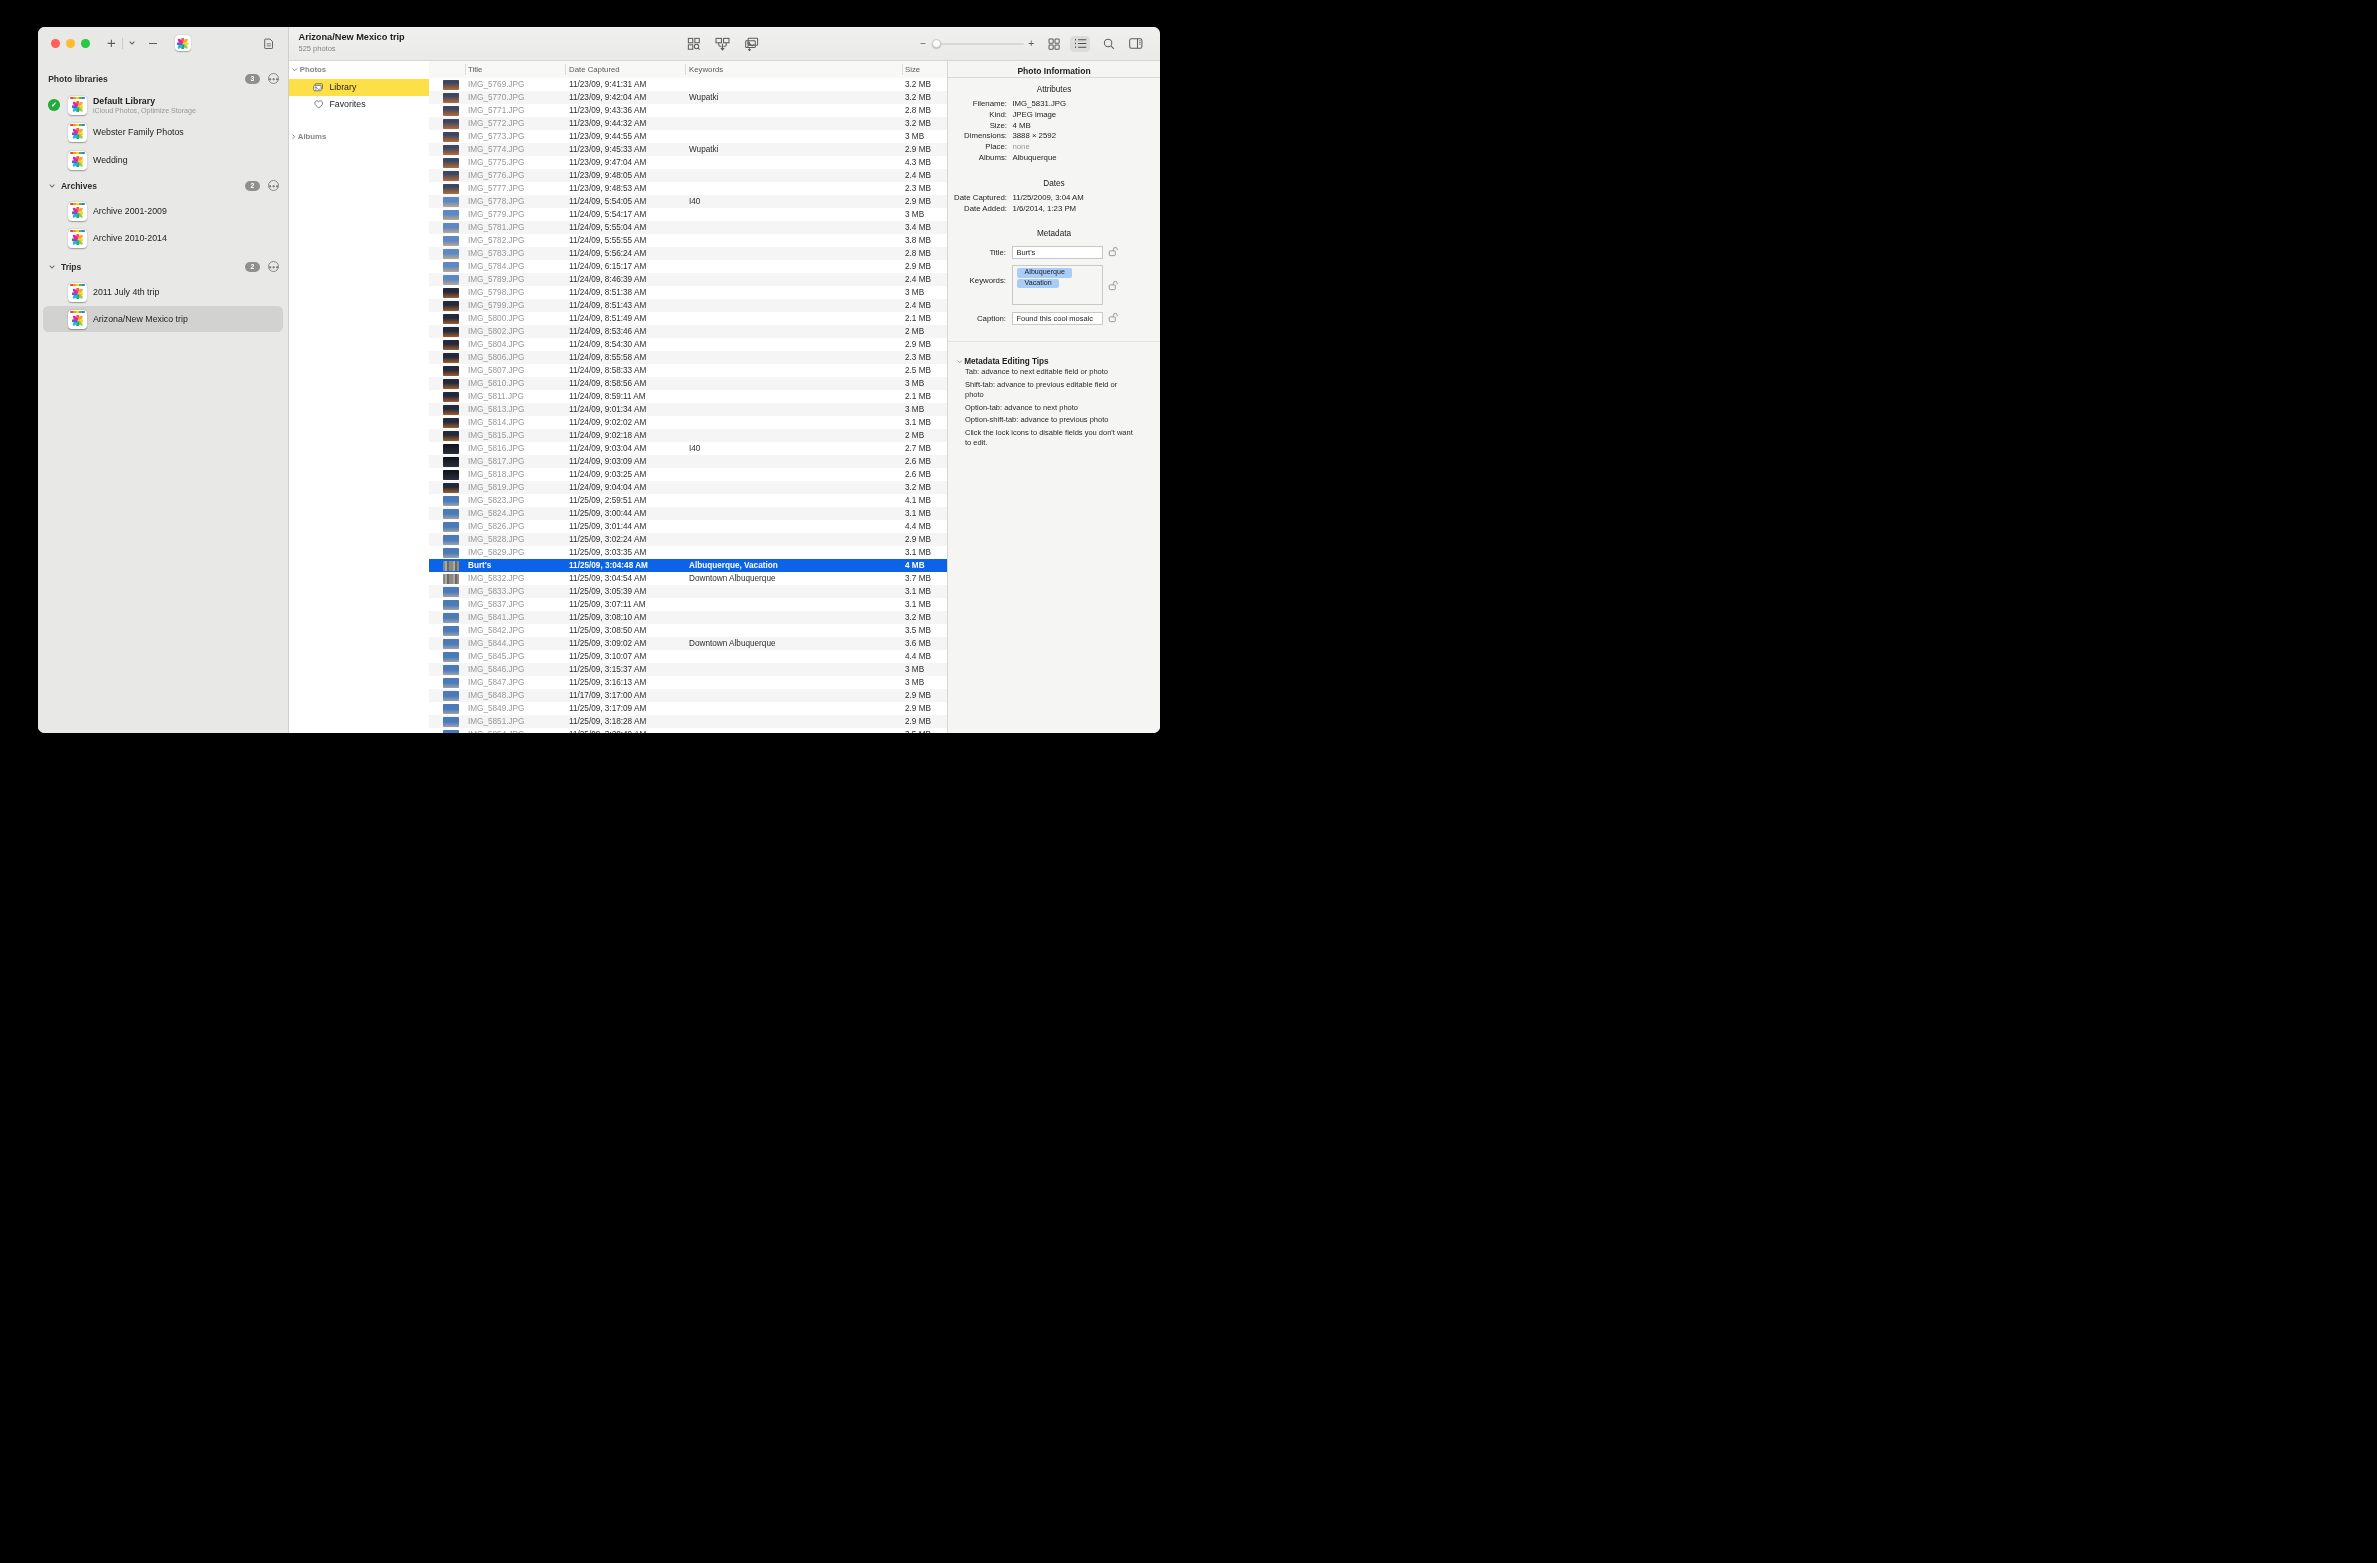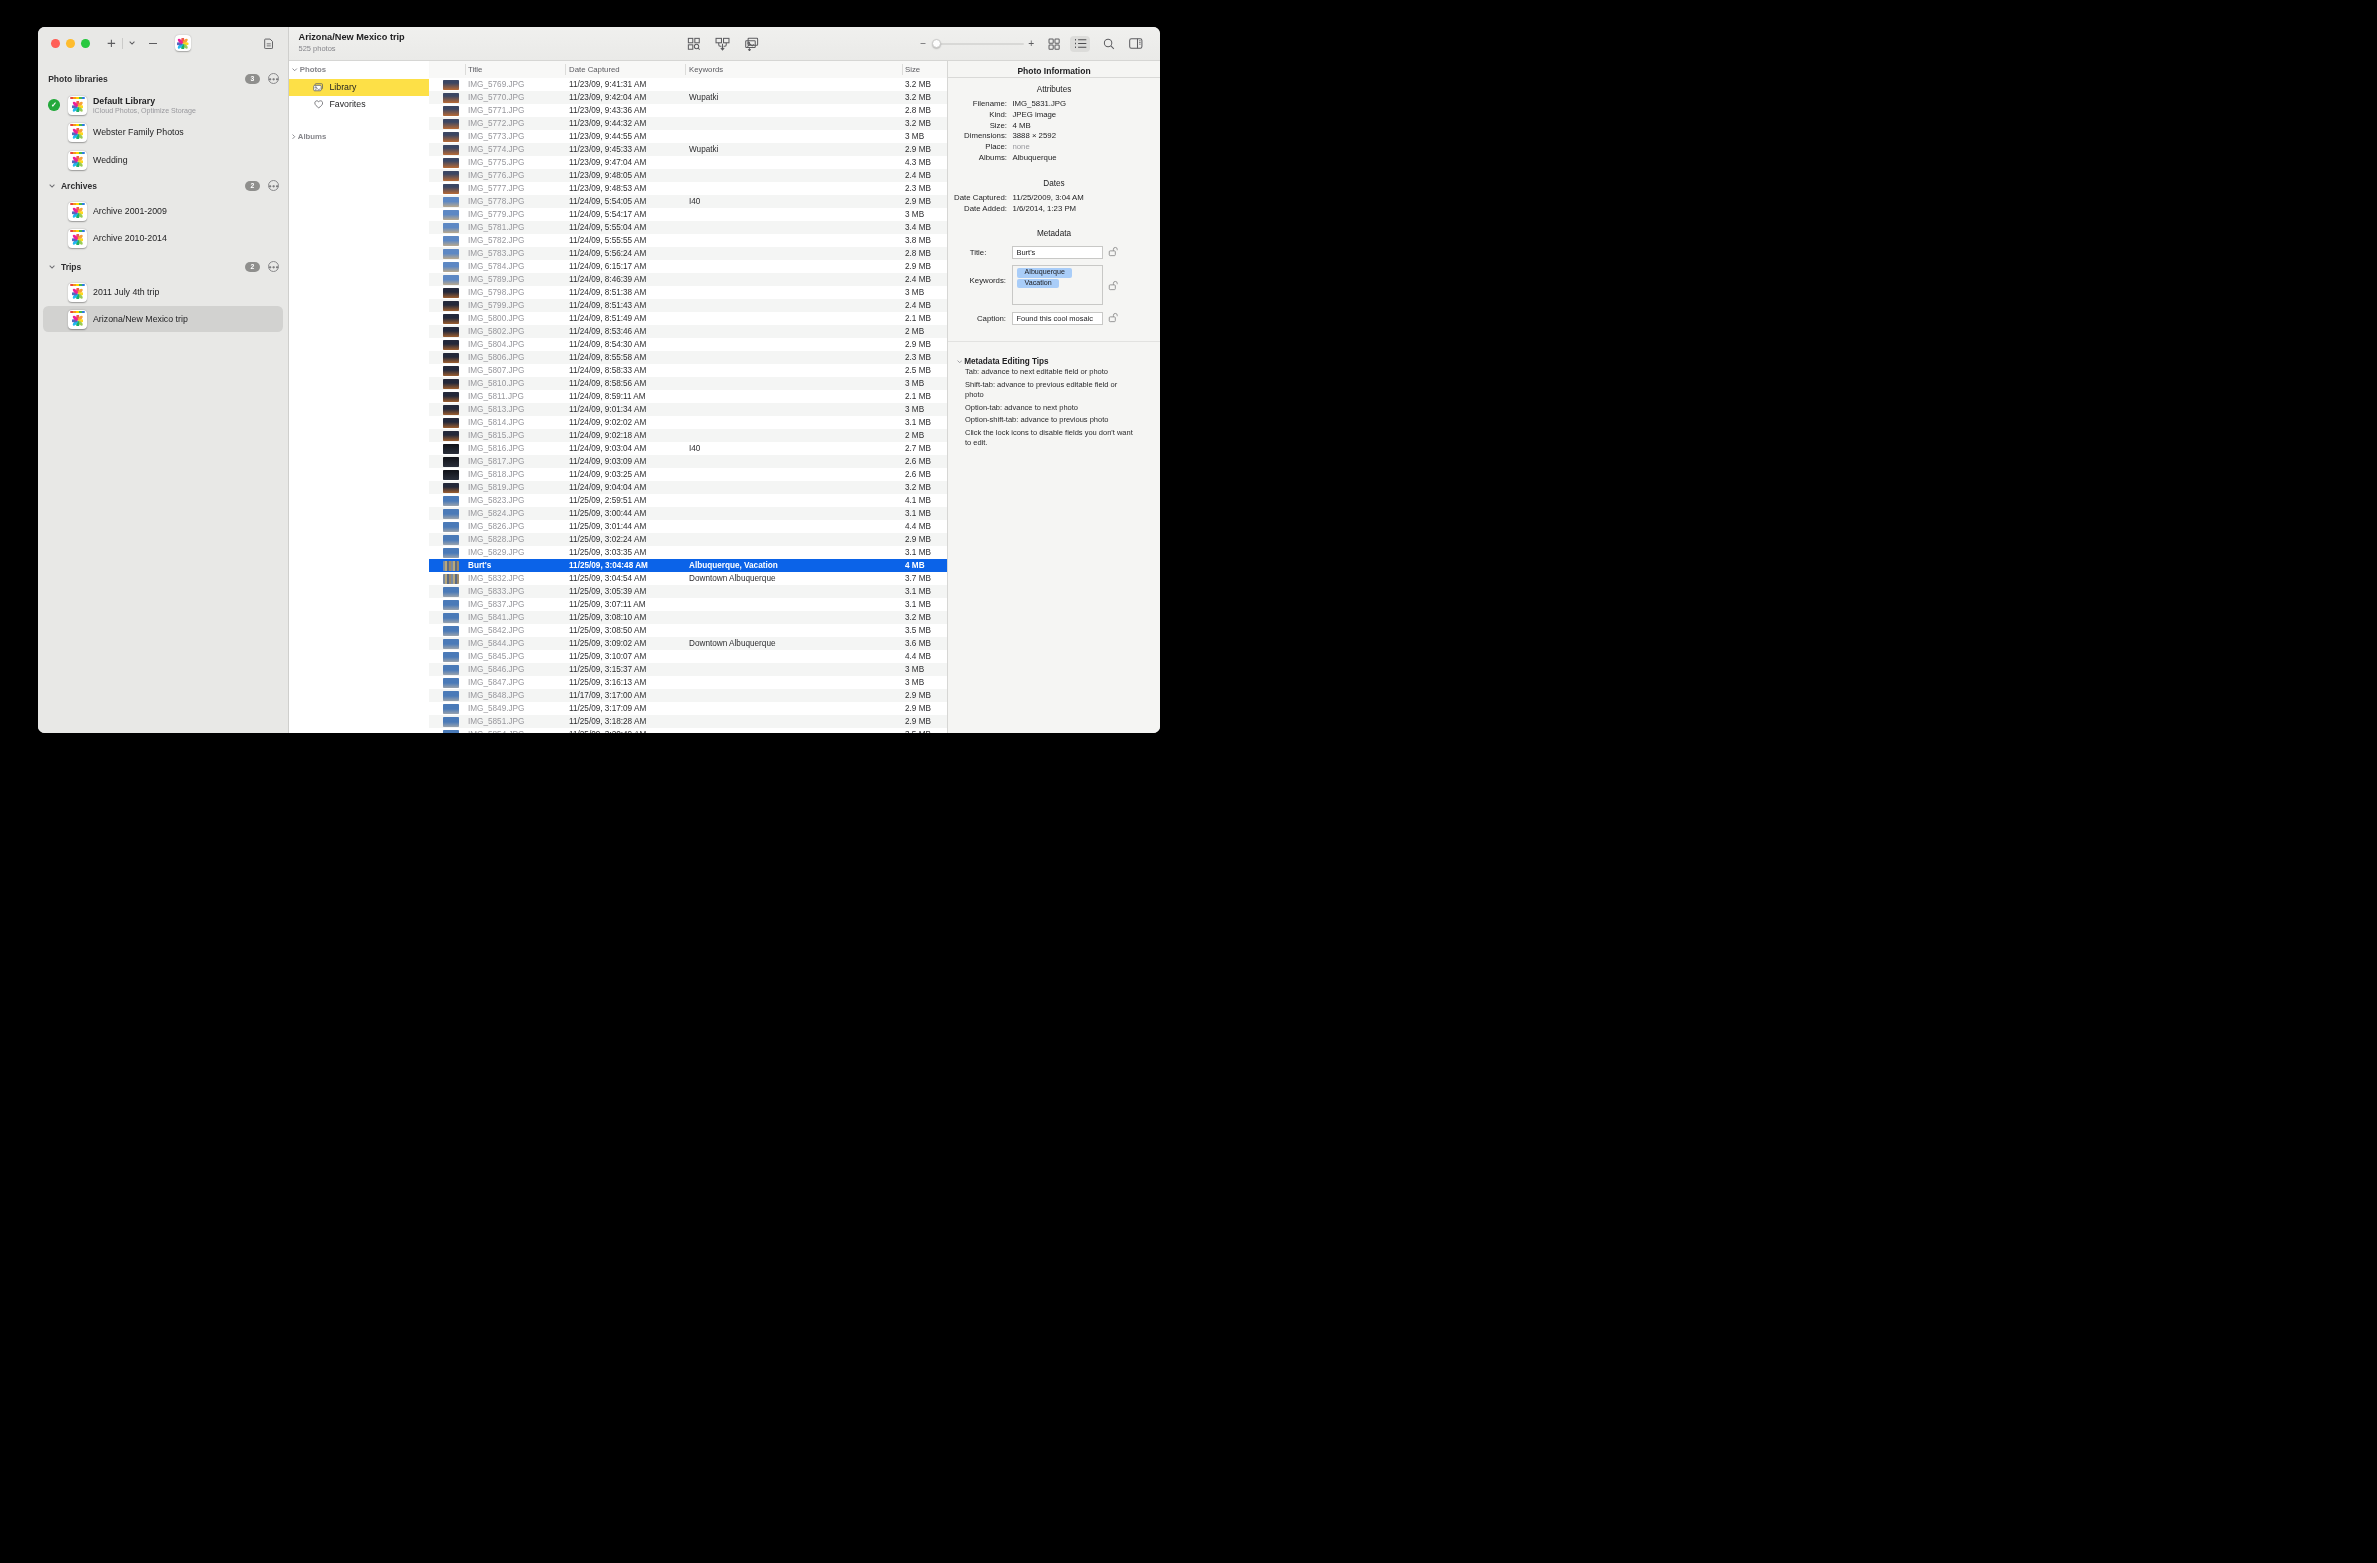--- a/index.html
+++ b/index.html
@@ -766,21 +766,21 @@
             <div class="il">Date Captured:</div>
             <div class="iv">11/25/2009, 3:04 AM</div>
           </div>
           <div class="irow">
             <div class="il">Date Added:</div>
             <div class="iv">1/6/2014, 1:23 PM</div>
           </div>
         </div>
       <div class="ihead" style="top:168px;">Metadata</div>
 
-      <div class="f-label" style="top:187px;text-align:center;">Title:</div>
+      <div class="f-label" style="top:187px;">Title:</div>
       <div class="field" style="top:185px;">Burt's</div>
       <span class="lock" style="top:185px;">
         <svg width="10.2" height="11" viewBox="0 0 16 16" fill="none" stroke="#8e8e8e" stroke-width="1.4">
             <rect x="2" y="7" width="9.5" height="7.5" rx="1.5"></rect>
             <path d="M8.5 7V4.6a3 3 0 0 1 6 0V6"></path>
           </svg>
       </span>
 
       <div class="f-label" style="top:215px;">Keywords:</div>
       <div class="kwbox" style="top:204px;" id="kw-box">

